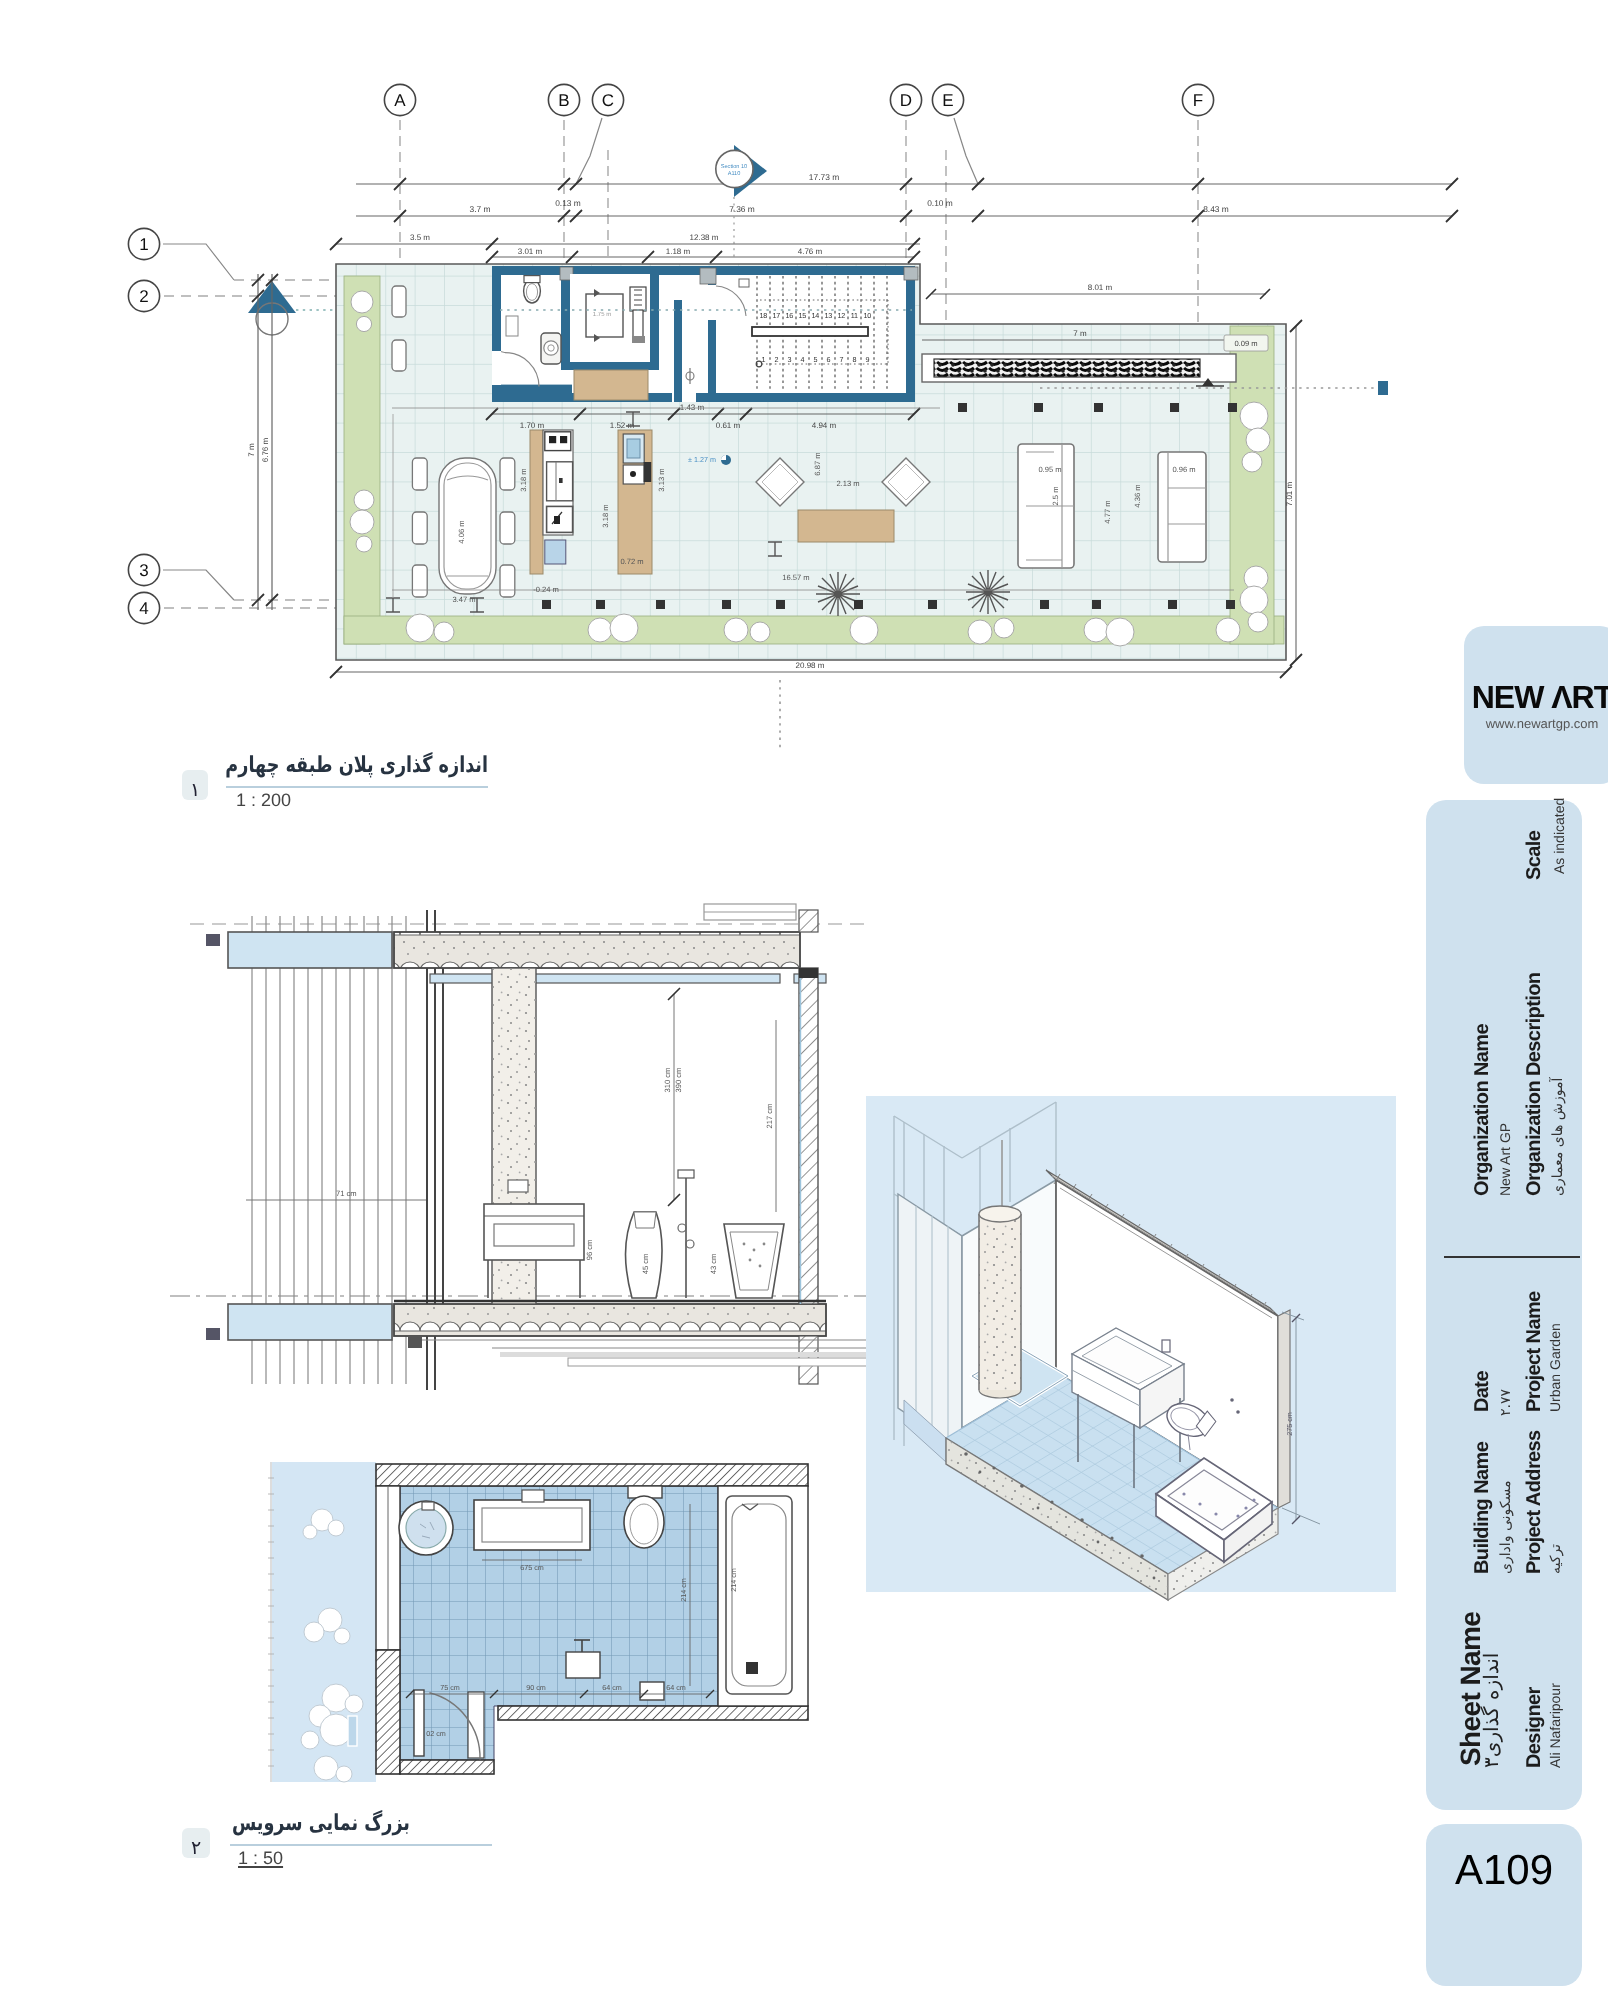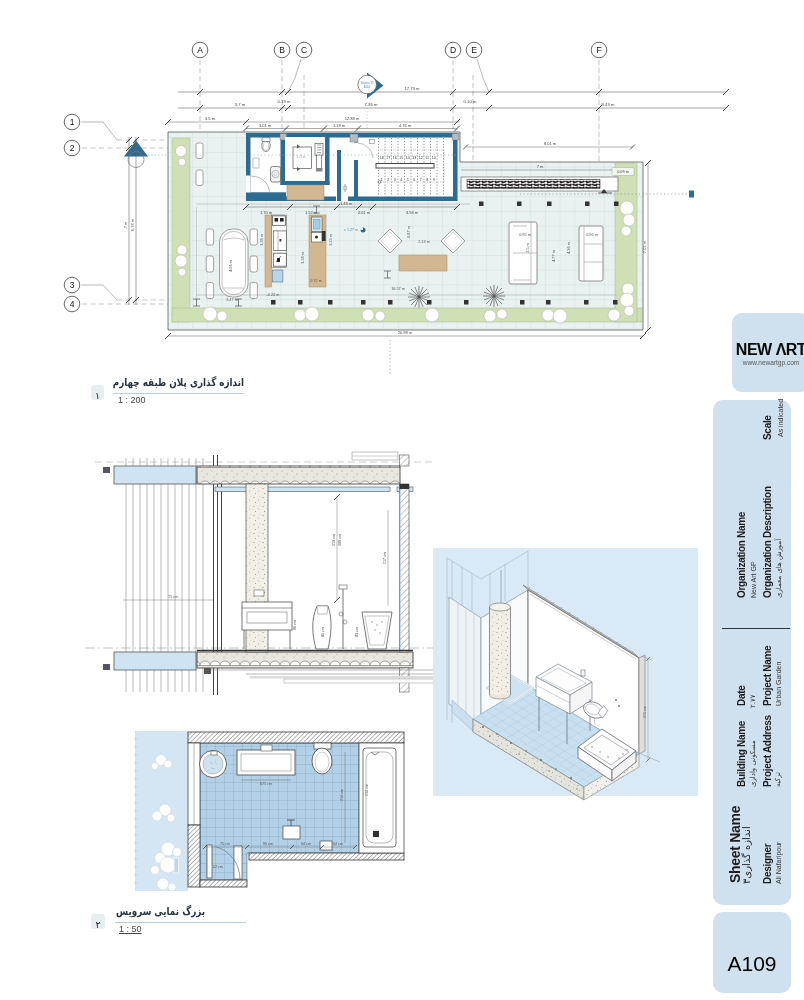--- a/index.html
+++ b/index.html
@@ -789,14 +789,14 @@
 <div class="r fa" style="left:758px;top:778px;font-size:7px;line-height:9px;color:#333;">مسکونی واداری</div>
 <div class="r" style="left:774px;top:775px;font-size:10px;line-height:12px;font-weight:bold;letter-spacing:-0.3px;">Project Address</div>
 <div class="r fa" style="left:783px;top:778px;font-size:7px;line-height:9px;color:#333;">ترکیه</div>
 
 <div class="r" style="left:743px;top:867px;font-size:14px;line-height:16px;font-weight:bold;letter-spacing:-0.3px;">Sheet Name</div>
 <div class="r fa" style="left:753px;top:871px;font-size:10px;line-height:13px;color:#222;">اندازه گذاری۳</div>
 <div class="r" style="left:774px;top:872px;font-size:10px;line-height:12px;font-weight:bold;letter-spacing:-0.3px;">Designer</div>
 <div class="r" style="left:783px;top:875px;font-size:7px;line-height:9px;color:#333;">Ali Nafaripour</div>
 
 <div class="bx" style="top:912px;height:81px;text-align:center;">
-  <div style="margin-top:40px;font-size:21px;color:#000;">A109</div>
+  <div style="margin-top:12px;font-size:21px;color:#000;">A109</div>
 </div>
 
 </body></html>

